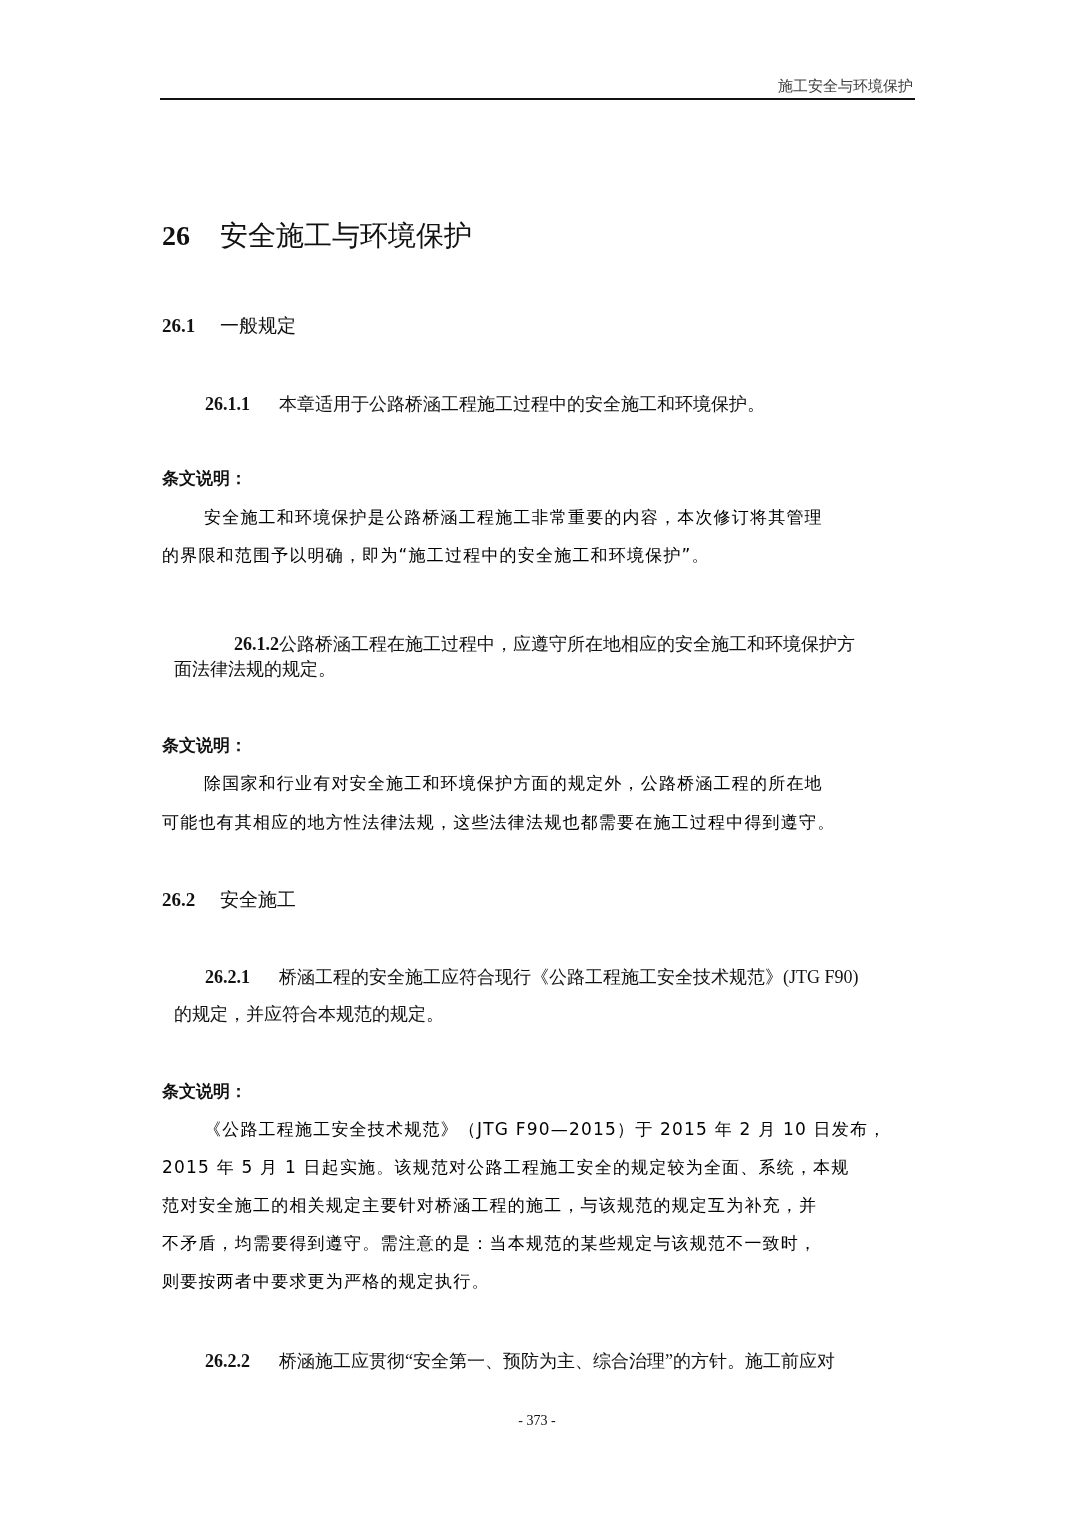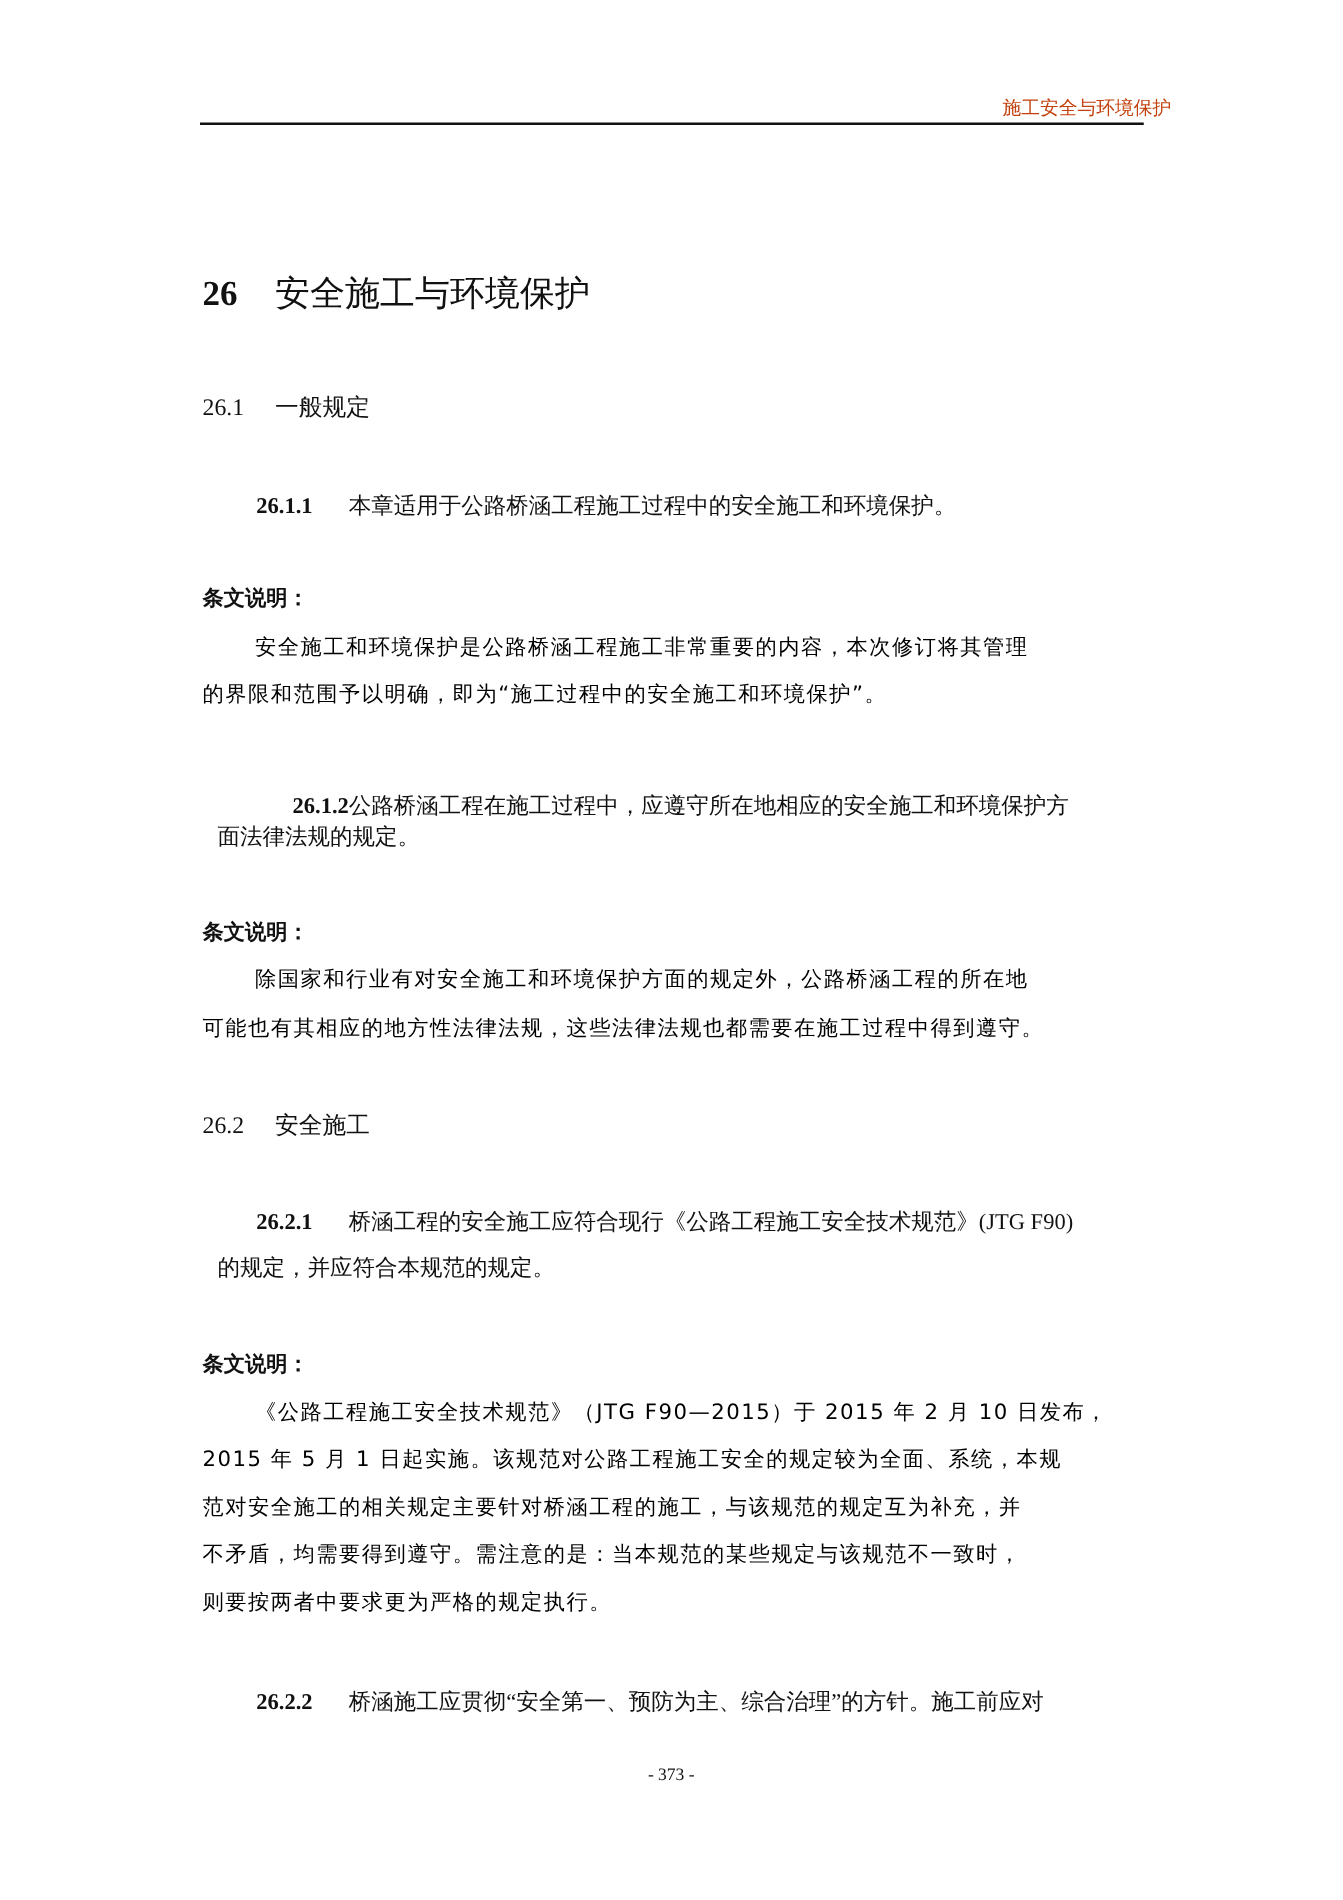--- a/index.html
+++ b/index.html
@@ -1,23 +1,23 @@
 <!DOCTYPE html>
 <html><head>
   <meta charset="utf-8">
   <style>
     html, body { margin:0; padding:0; background:#ffffff; }
     body { width:1074px; height:1520px; position:relative; overflow:hidden; color:#111; font-family:"DejaVu Serif", "Liberation Serif", serif; }
     .abs { position:absolute; white-space:nowrap; }
-    .running-header { left:624px; width:313px; top:77px; text-align:right; font-size:15px; color:#c2410c; }
+    .running-header { left:600px; width:313px; top:77px; text-align:right; font-size:15px; color:#404040; }
     .header-rule { left:160px; top:98px; width:755px; height:2px; background:#111; }
     .chapter-title { left:162px; top:197px; font-size:28px; }
     .chapter-num { font-family:"Liberation Serif", serif; font-weight:bold; display:inline-block; width:58px;margin-top:23px; }
     .section-title { font-size:19px; }
-    .section-num { font-family:"Liberation Serif", serif; font-weight:normal; display:inline-block; }
+    .section-num { font-family:"Liberation Serif", serif; font-weight:bold; display:inline-block; }
     .clause { font-size:18px; font-family:"Liberation Serif", serif;margin-left:22px; }
     .clause .num { font-weight:bold; display:inline-block; }
     .line { font-size:18px; font-family:"Liberation Serif", serif;margin-left:12px; }
     .note-label { font-size:17px; font-weight:bold; font-family:Liberation Serif, serif; }
     .note-line { font-size:17px; font-family:"DejaVu Sans", sans-serif; letter-spacing:1.2px; color:#000000; }
     .page-num { left:0; width:1074px; text-align:center; top:1413px; font-size:14px; font-family:"Liberation Serif", serif; }
   </style>
 </head>
 <body>
 

